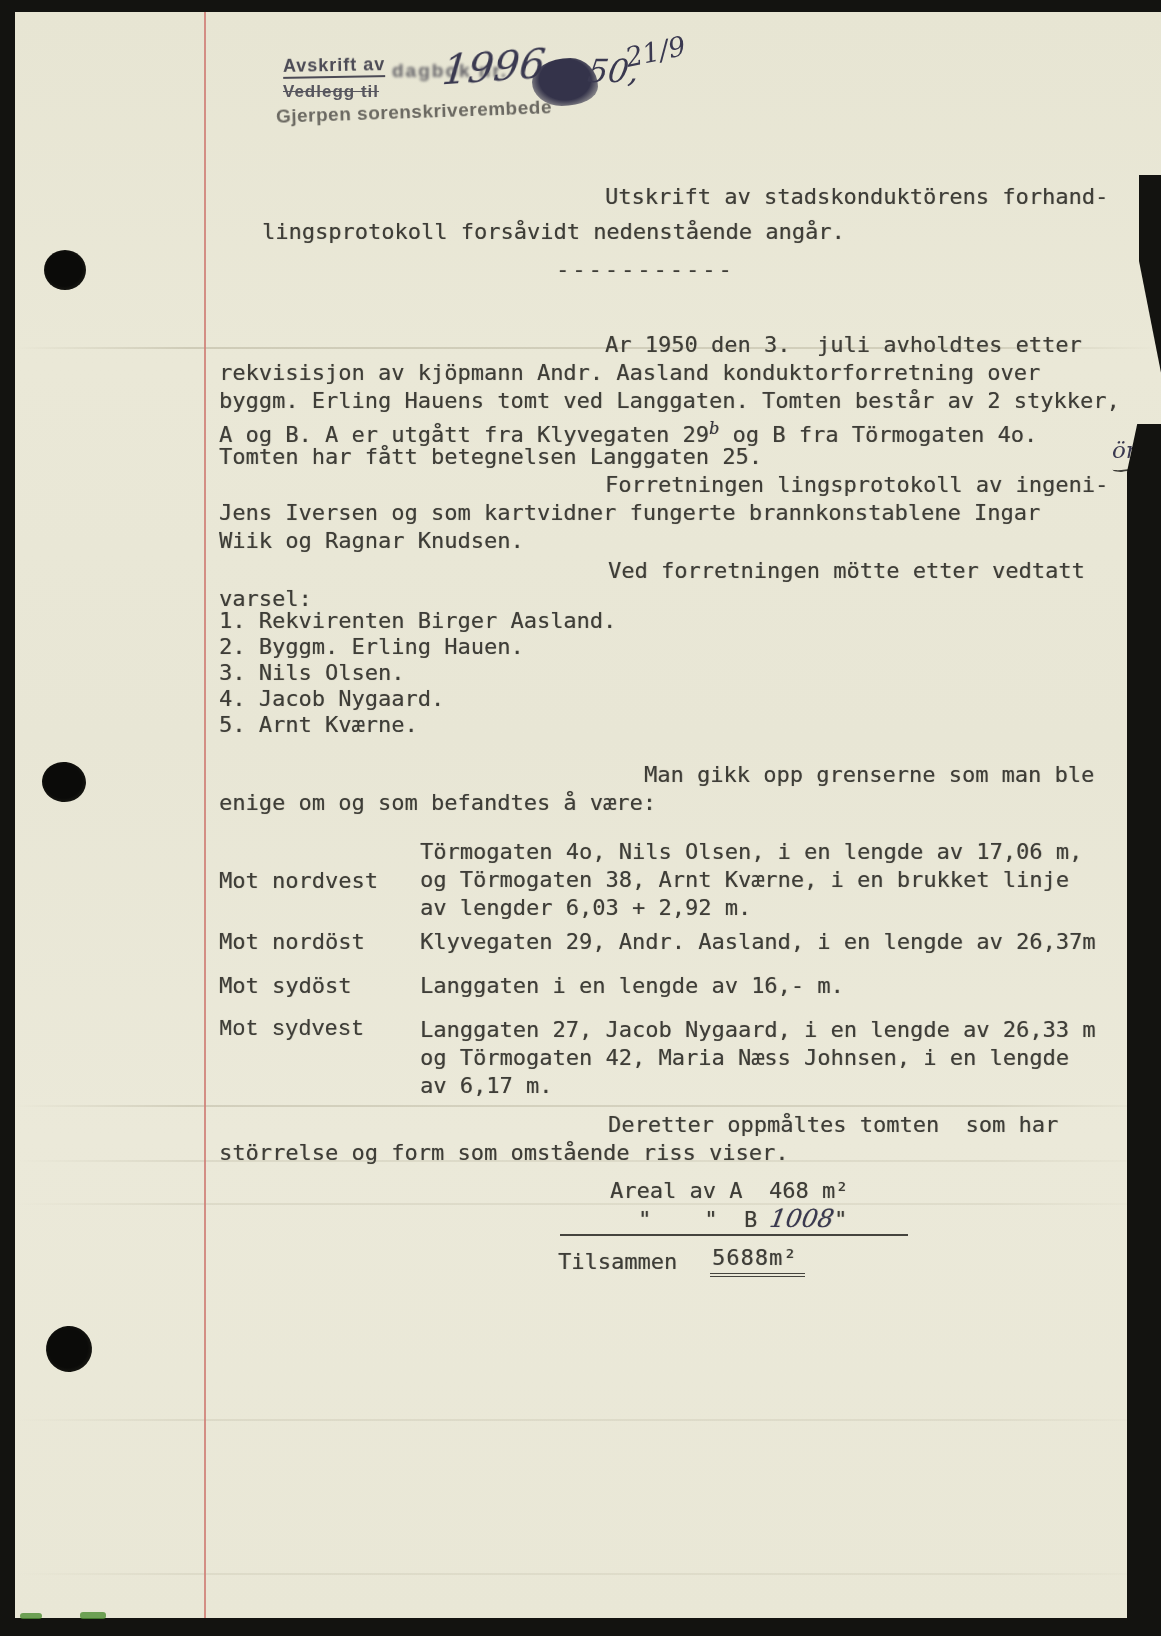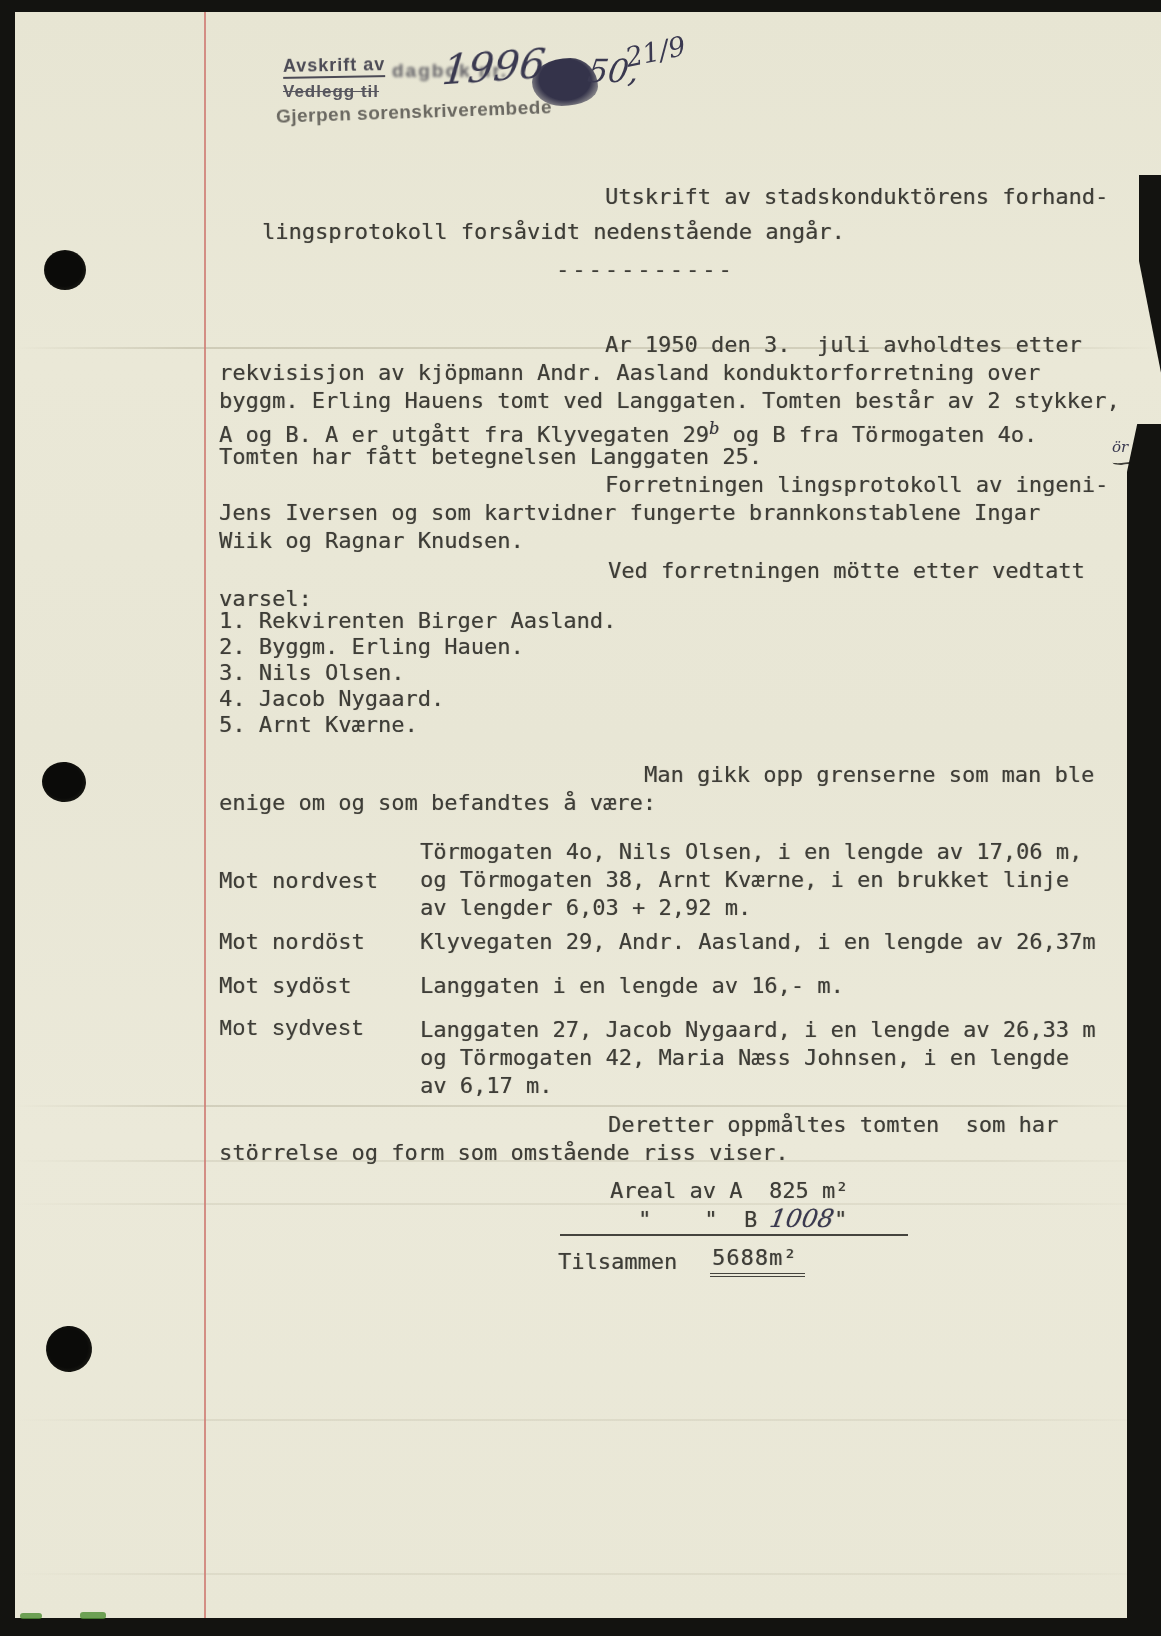--- a/index.html
+++ b/index.html
@@ -59,21 +59,21 @@
   <div class="tw" style="left:556px;top:256px;letter-spacing:3px;">-----------</div>
 
   <div class="tw" style="left:605px;top:331px;">Ar 1950 den 3.  juli avholdtes etter</div>
   <div class="tw" style="left:219px;top:359px;">rekvisisjon av kjöpmann Andr. Aasland konduktorforretning over</div>
   <div class="tw" style="left:219px;top:387px;">byggm. Erling Hauens tomt ved Langgaten. Tomten består av 2 stykker,</div>
   <div class="tw" style="left:219px;top:415px;text-align:center;"><span>A og B. A er utgått fra Klyvegaten 29</span><span class="sup-hand">b</span><span> og B fra Törmogaten 4o.</span></div>
   <div class="tw" style="left:219px;top:443px;">Tomten har fått betegnelsen Langgaten 25.</div>
 
   <div class="tw" style="left:605px;top:471px;">Forretningen lingsprotokoll av ingeni-</div>
   <div style="position:absolute;left:1112px;top:437px;">
-    <span class="hand" style="font-size:15px;">ör</span>
+    <span class="hand" style="font-size:23px;">ör</span>
     <span class="or-caret"></span>
   </div>
   <div class="tw" style="left:219px;top:499px;">Jens Iversen og som kartvidner fungerte brannkonstablene Ingar</div>
   <div class="tw" style="left:219px;top:527px;">Wiik og Ragnar Knudsen.</div>
 
   <div class="tw" style="left:608px;top:557px;">Ved forretningen mötte etter vedtatt</div>
   <div class="tw" style="left:219px;top:585px;">varsel:</div>
   <div class="tw" style="left:219px;top:607px;">1. Rekvirenten Birger Aasland.</div>
   <div class="tw" style="left:219px;top:633px;">2. Byggm. Erling Hauen.</div>
   <div class="tw" style="left:219px;top:659px;">3. Nils Olsen.</div>
@@ -95,21 +95,21 @@
   <div class="tw" style="left:420px;top:972px;">Langgaten i en lengde av 16,- m.</div>
 
   <div class="tw" style="left:219px;top:1016px;font-family:Liberation Mono, monospace;">Mot sydvest</div>
   <div class="tw" style="left:420px;top:1016px;">Langgaten 27, Jacob Nygaard, i en lengde av 26,33 m</div>
   <div class="tw" style="left:420px;top:1044px;">og Törmogaten 42, Maria Næss Johnsen, i en lengde</div>
   <div class="tw" style="left:420px;top:1072px;">av 6,17 m.</div>
 
   <div class="tw" style="left:608px;top:1111px;">Deretter oppmåltes tomten  som har</div>
   <div class="tw" style="left:219px;top:1139px;">störrelse og form som omstående riss viser.</div>
 
-  <div class="tw" style="left:610px;top:1177px;">Areal av A  825 m²</div>
+  <div class="tw" style="left:610px;top:1177px;">Areal av A  468 m²</div>
   <div class="tw underline-row" style="left:560px;top:1205px;width:348px;"><span style="margin-left:78px;">"    "  B </span><span class="hand" style="font-size:25px;display:inline-block;transform:skewX(-10deg);">1008</span><span>"</span></div>
   <div class="tw" style="left:558px;top:1248px;">Tilsammen</div>
   <div class="tw dbl-underline" style="left:710px;top:1244px;letter-spacing:1px;">5688m²</div>
 
   <div class="edge" style="left:0;top:0;width:1161px;height:12px;"></div>
   <div class="edge" style="left:0;top:0;width:15px;height:1636px;"></div>
   <div class="edge" style="left:0;top:1618px;width:1161px;height:18px;"></div>
   <div class="edge" style="right:0;top:175px;width:22px;height:215px;clip-path:polygon(100% 0,0 0,0 40%,100% 92%);"></div>
   <div class="edge" style="right:0;top:424px;width:34px;height:1196px;clip-path:polygon(100% 0,30% 0,0 4%,0 100%,100% 100%);"></div>
   <div class="sliver" style="left:20px;top:1613px;width:22px;height:6px;"></div>

